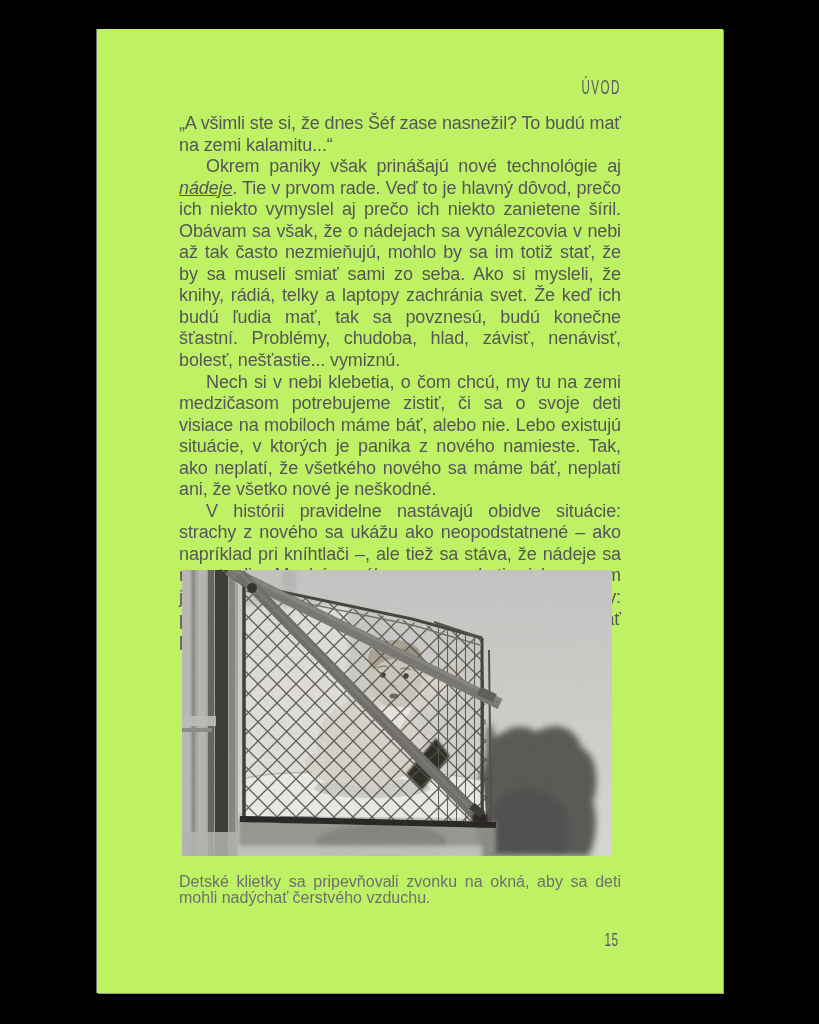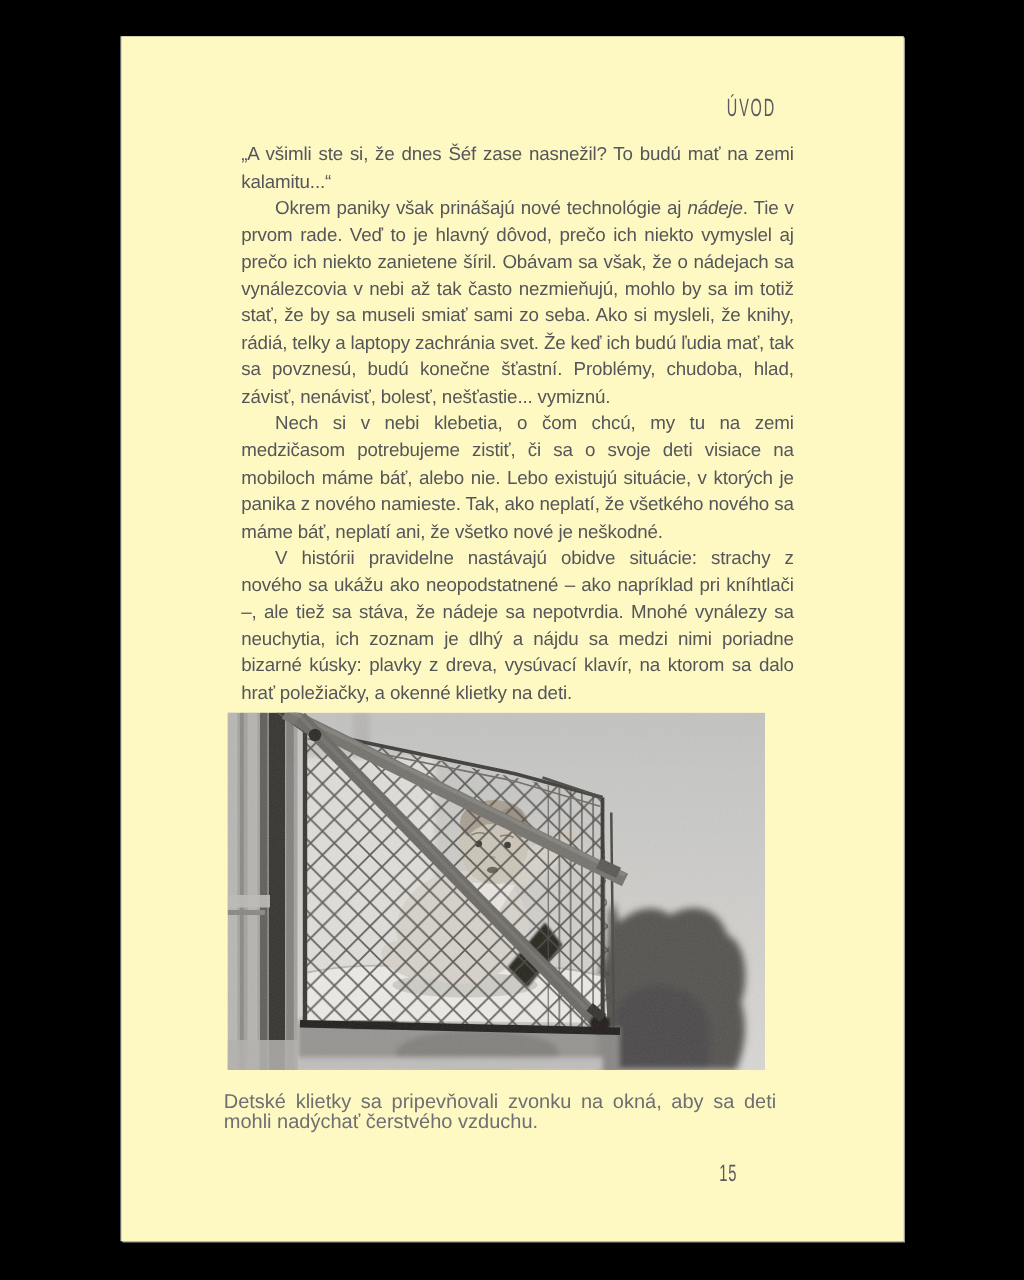--- a/index.html
+++ b/index.html
@@ -22,58 +22,58 @@
   }
   .chapter-header .hdr {
     display: inline-block;
     transform: scaleX(0.58);
     transform-origin: 100% 50%;
     font-size: 20px; font-weight: 400;
     letter-spacing: 2.5px;
     color: #5a5b5e;
   }
   .body-text {
-    position: absolute; left: 96px; top: 84px; width: 442px;
-    font-size: 15px; line-height: 21.55px;
+    position: absolute; left: 82px; top: 84px; width: 442px;
+    font-size: 18px; line-height: 21.55px;
     letter-spacing: -0.12px;
     color: #55565a;
     text-align: justify;
   }
   .body-text p { margin: 0; }
   .body-text p.indent { text-indent: 27px; }
-  .body-text em { font-style: italic; }
+  .body-text em { font-style: italic; text-decoration: underline; }
   .figure {
     position: absolute; left: 85px; top: 541px;
     width: 430px; height: 286px;
     overflow: hidden;
   }
   .figure svg { display: block; }
   .photo-caption {
     position: absolute; left: 82px; top: 845px; width: 442px;
     font-size: 16px; line-height: 15.5px;
     color: #6e6f72;
     text-align: justify;
   }
   .page-number {
-    position: absolute; left: 458px; top: 900px; width: 55px;
-    text-align: center;
+    position: absolute; left: 471px; top: 900px; width: 55px;
+    text-align: right;
     text-decoration: underline;
   }
   .page-number .num {
     display: inline-block;
     transform: scaleX(0.62);
     font-size: 19px; font-weight: 400;
     letter-spacing: 1px;
     color: #5a5b5e;
   }
 </style>
 </head>
 <body style="background: rgb(0, 0, 0);">
 
-<div class="page" style="background: #fef9c3;">
+<div class="page" style="background: #bef264;">
 
   <div class="chapter-header">
     <span class="hdr">ÚVOD</span>
   </div>
 
   <div class="body-text" style="color: rgb(85, 86, 90);">
       <p class=""><span>„A všimli ste si, že dnes Šéf zase nasnežil? To budú mať na zemi kalamitu...“</span></p>
       <p class="indent"><span>Okrem paniky však prinášajú nové technológie aj </span><em>nádeje</em><span>. Tie v prvom rade. Veď to je hlavný dôvod, prečo ich niekto vymyslel aj prečo ich niekto zanietene šíril. Obávam sa však, že o nádejach sa vynálezcovia v nebi až tak často nezmieňujú, mohlo by sa im totiž stať, že by sa museli smiať sami zo seba. Ako si mysleli, že knihy, rádiá, telky a laptopy zachránia svet. Že keď ich budú ľudia mať, tak sa povznesú, budú konečne šťastní. Problémy, chudoba, hlad, závisť, nenávisť, bolesť, nešťastie... vymiznú.</span></p>
       <p class="indent"><span>Nech si v nebi klebetia, o čom chcú, my tu na zemi medzičasom potrebujeme zistiť, či sa o svoje deti visiace na mobiloch máme báť, alebo nie. Lebo existujú situácie, v ktorých je panika z nového namieste. Tak, ako neplatí, že všetkého nového sa máme báť, neplatí ani, že všetko nové je neškodné.</span></p>
       <p class="indent"><span>V histórii pravidelne nastávajú obidve situácie: strachy z nového sa ukážu ako neopodstatnené – ako napríklad pri kníhtlači –, ale tiež sa stáva, že nádeje sa nepotvrdia. Mnohé vynálezy sa neuchytia, ich zoznam je dlhý a nájdu sa medzi nimi poriadne bizarné kúsky: plavky z dreva, vysúvací klavír, na ktorom sa dalo hrať poležiačky, a okenné klietky na deti.</span></p>

